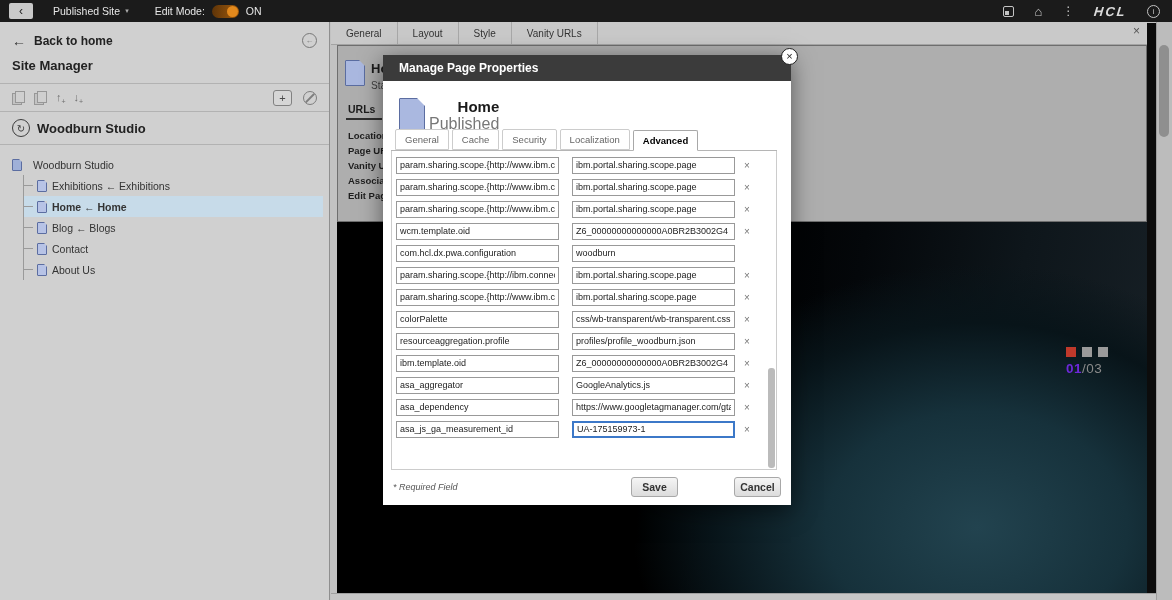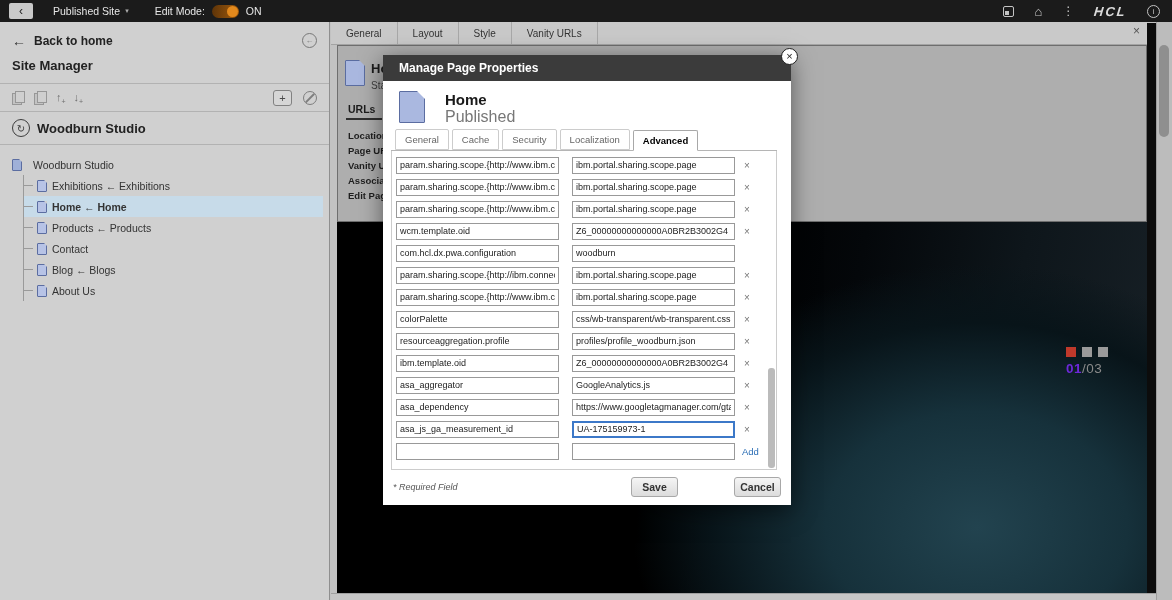--- a/index.html
+++ b/index.html
@@ -88,21 +88,21 @@
   .sliver { position:absolute; left:1147px; top:23px; width:9px; bottom:7px; background:#0c0c0c; z-index:28; }
   .vscroll { position:absolute; right:0; top:22px; width:16px; bottom:0; background:#bcbcbc; border-left:1px solid #9e9e9e; z-index:45; }
   .vthumb { position:absolute; left:2px; width:10px; top:23px; height:92px; background:#8f8f8f; border-radius:5px; cursor:pointer; }
   .hbar { position:absolute; left:331px; right:16px; bottom:0; height:7px; background:#c6c6c6; border-top:1px solid #a0a0a0; z-index:28; }
 
   
   .modal { position:absolute; left:383px; top:55px; width:408px; height:450px; background:#fff; z-index:60; box-shadow:0 5px 22px rgba(0,0,0,.5); }
   .modal-header { height:26px; background:#3b3b3b; display:flex; align-items:center; padding-left:16px; }
   .modal-title { font-size:12px; font-weight:bold; color:#fff; }
   .modal-close { position:absolute; top:-7px; right:-7px; width:17px; height:17px; background:#fff; border:1.5px solid #1f1f1f; border-radius:50%; display:flex; align-items:center; justify-content:center; font-size:11px; color:#1f1f1f; cursor:pointer; line-height:1; z-index:2; }
-  .modal-page { position:absolute; left:16px; top:36px; display:flex; gap:20px; }
+  .modal-page { position:absolute; left:16px; top:43px; display:flex; gap:4px;text-align:right; }
   .modal-doc-icon { width:26px; height:32px; background:#aab8e0; border:1px solid #5b6da1; border-radius:1px; position:relative; }
   .modal-doc-icon::after { content:''; position:absolute; right:-1px; top:-1px; border-left:8px solid transparent; border-top:8px solid #fff; }
   .modal-page-name { font-size:15px; font-weight:bold; color:#1a1a1a; }
   .modal-page-status { font-size:16px; color:#777; margin-top:0; }
   .modal-tabs { position:absolute; left:8px; right:14px; top:73px; height:23px; display:flex; align-items:flex-end; border-bottom:1px solid #b5b5b5; padding-left:4px; }
   .mtab { font-size:9.5px; color:#666; background:#fff; border:1px solid #ccc; border-radius:2px 2px 0 0; padding:4px 9px; margin-right:3px; cursor:pointer; }
   .mtab.active { font-weight:bold; color:#000; border-color:#a8a8a8; border-bottom:1px solid #fff; margin-bottom:-1px; }
   .rows-box { position:absolute; left:8px; right:14px; top:96px; height:319px; border:1px solid #ccc; border-top:none; overflow:hidden; padding:3px 0 0 4px; }
   .prow { display:flex; align-items:center; height:22px; }
   .pinput { width:163px; height:17px; border:1px solid #999; background:#fff; font-size:9px; color:#222; padding:0 3px; }
@@ -173,29 +173,25 @@
           <div class="tree-item">
     <span class="doc-ic"></span>
     <span class="tree-label">Exhibitions ← Exhibitions</span>
   </div>
           <div class="tree-item selected">
     <span class="doc-ic"></span>
     <span class="tree-label">Home ← Home</span>
   </div>
           <div class="tree-item">
     <span class="doc-ic"></span>
-    <span class="tree-label">Products ← Products</span>
+    <span class="tree-label">Blog ← Blogs</span>
   </div>
           <div class="tree-item">
     <span class="doc-ic"></span>
     <span class="tree-label">Contact</span>
-  </div>
-          <div class="tree-item">
-    <span class="doc-ic"></span>
-    <span class="tree-label">Blog ← Blogs</span>
   </div>
           <div class="tree-item">
     <span class="doc-ic"></span>
     <span class="tree-label">About Us</span>
   </div>
         </div>
     </div>
   </div>
 
   <div class="main-tabbar">
@@ -330,26 +326,20 @@
     <input class="pinput pval" value="https://www.googletagmanager.com/gtag/js" style="">
     <span class="prem">×</span>
 
   </div>
         <div class="prow">
     <input class="pinput pkey" value="asa_js_ga_measurement_id" style="">
     <input class="pinput pval focused" value="UA-175159973-1" style="">
     <span class="prem">×</span>
 
   </div>
-        <div class="prow">
-    <input class="pinput pkey" style="">
-    <input class="pinput pval" style="">
-
-    <span class="padd">Add</span>
-  </div>
       </div>
     <div class="rows-thumb"></div>
     <div class="modal-footer">
       <span class="req-note">* Required Field</span>
       <button class="btn btn-save">Save</button>
       <button class="btn">Cancel</button>
     </div>
   </div>
 
 </div>

